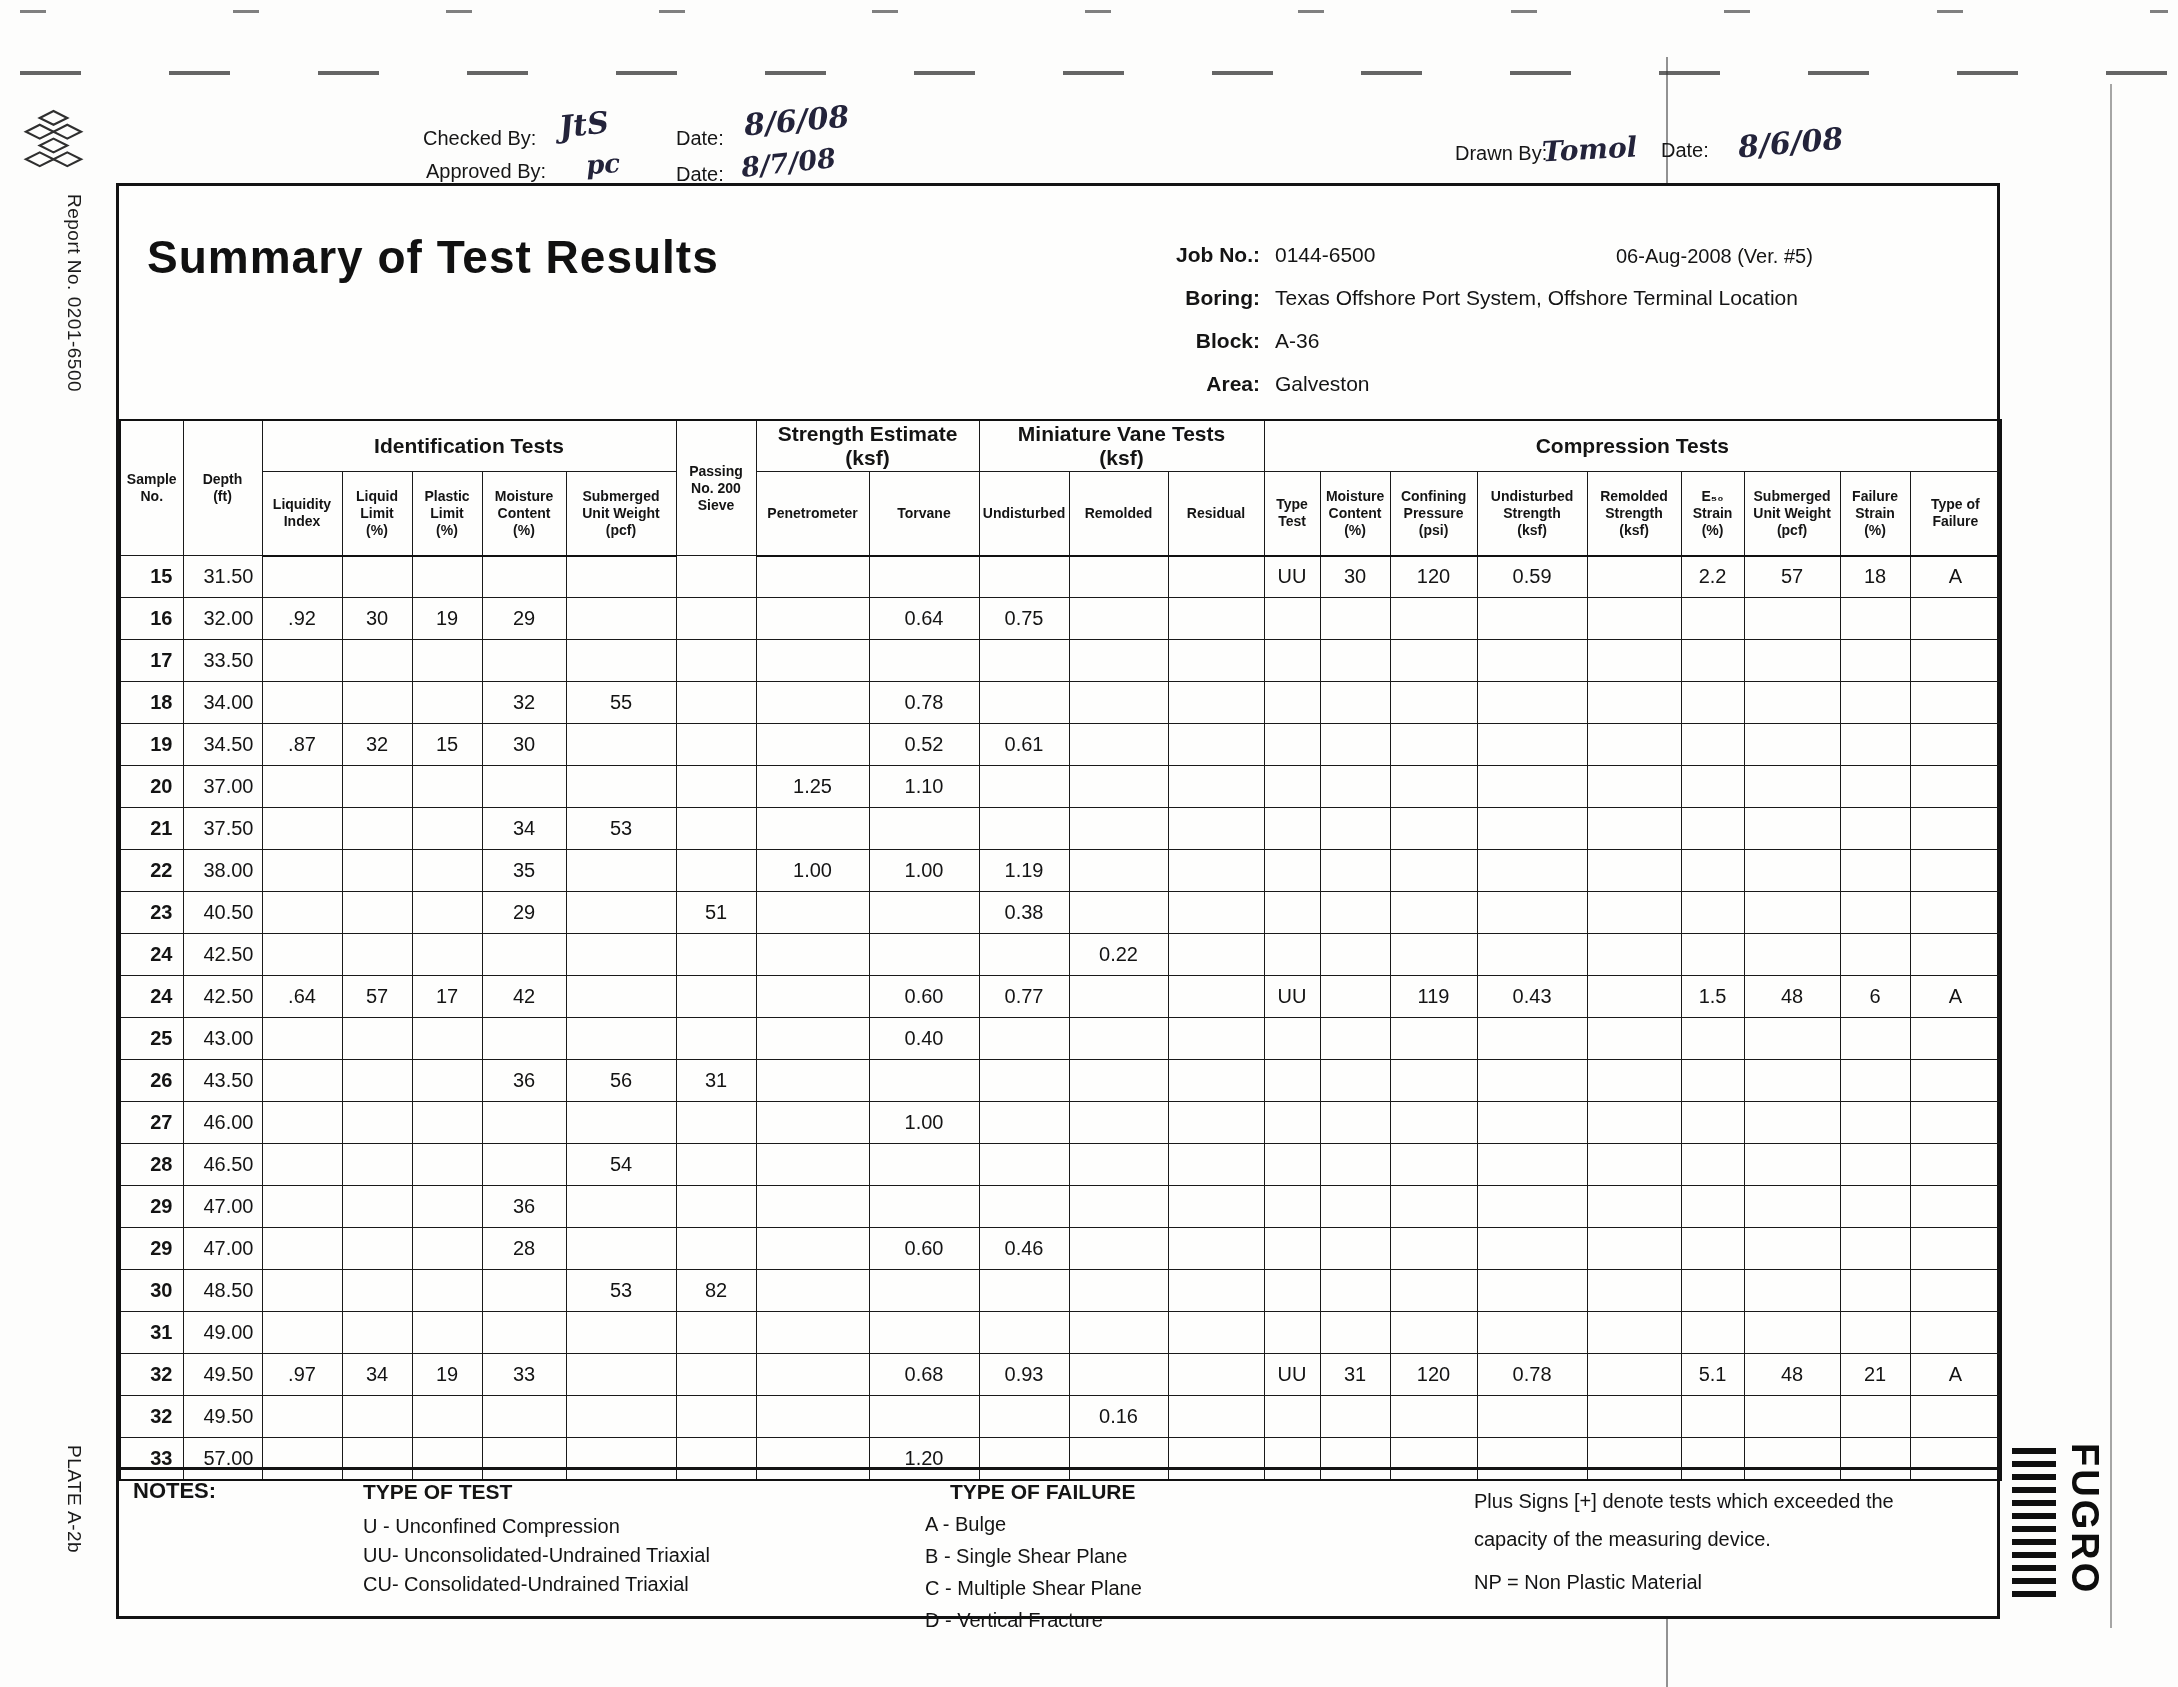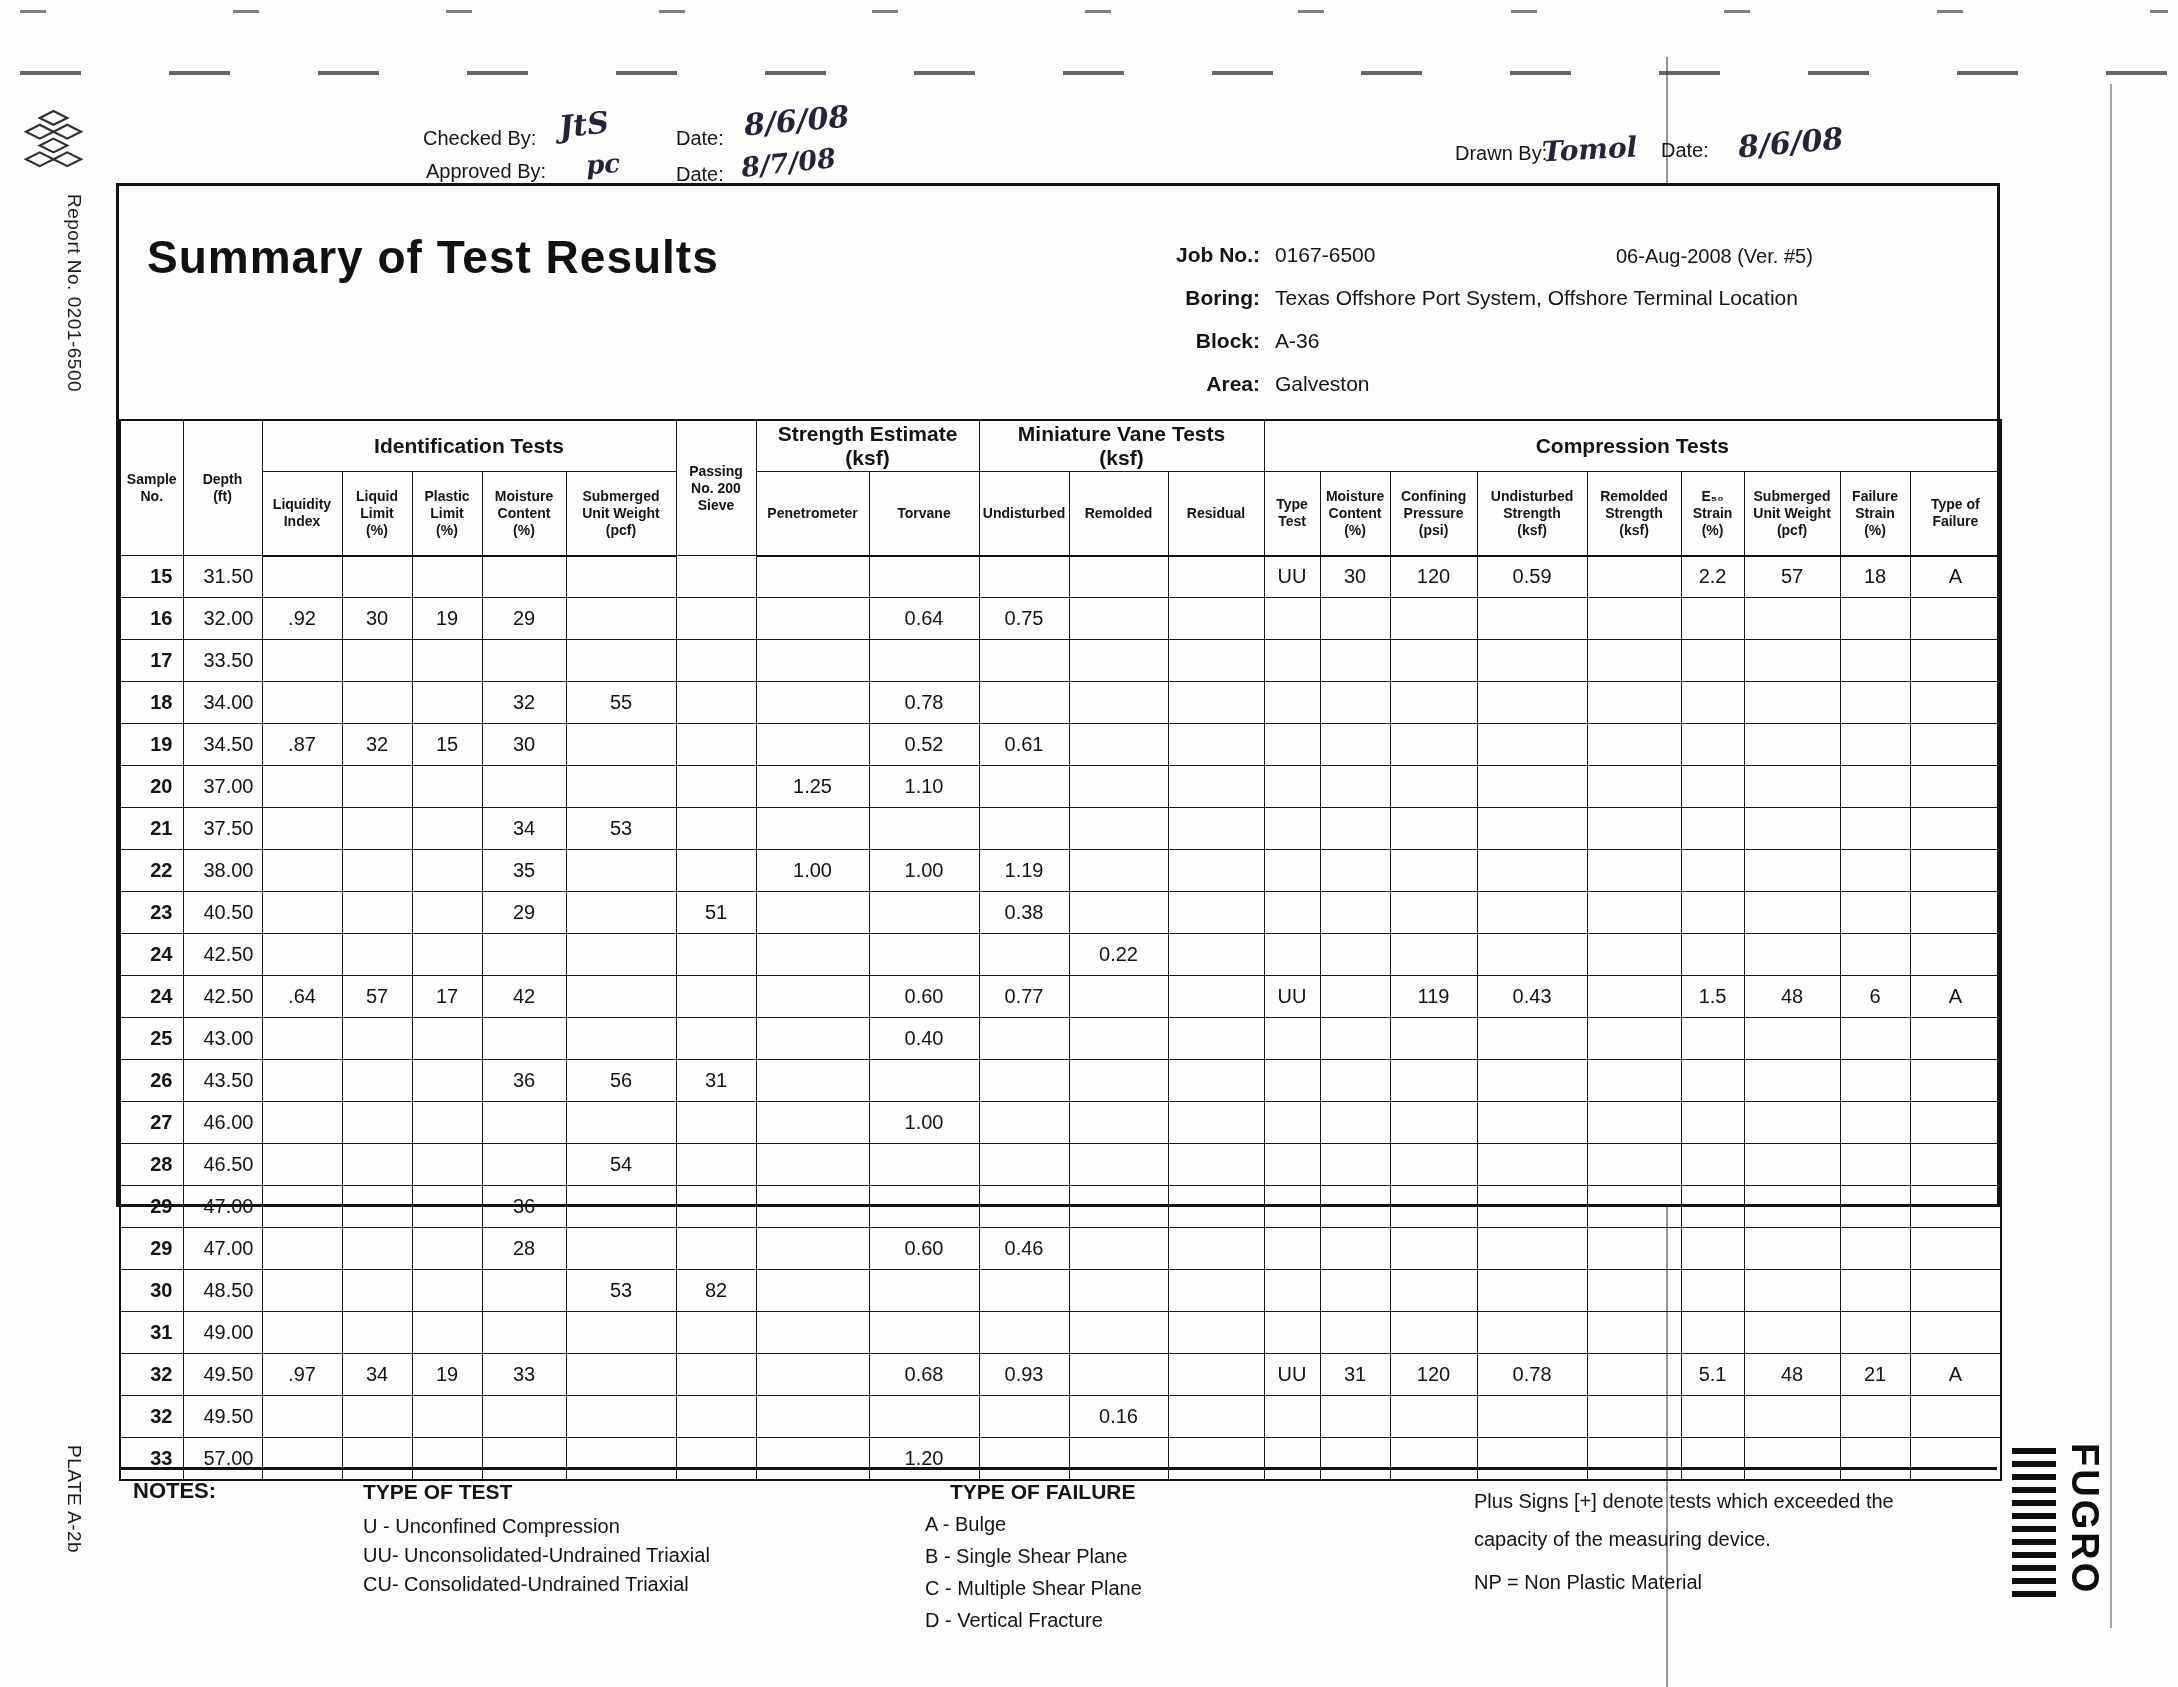--- a/index.html
+++ b/index.html
@@ -46,21 +46,21 @@
   .so-adate-label    { left: 676px; top: 163px; }
   .so-adate-value    { left: 741px; top: 147px; font-size: 27px; transform: rotate(-6deg); }
   .so-drawn-label    { left: 1419px; top: 142px; margin-left: 36px; }
   .so-drawn-value    { left: 1542px; top: 133px; transform: rotate(-3deg); font-size: 28px; }
   .so-ddate-label    { left: 1661px; top: 139px; }
   .so-ddate-value    { left: 1738px; top: 125px; transform: rotate(-5deg); }
 
   
   .frame {
     position: absolute; left: 116px; top: 183px;
-    width: 1884px; height: 1024px;
+    width: 1884px; height: 1436px;
     border: 3px solid #131313;
     box-sizing: border-box;
     background: #fefefd;
     padding-left: 20px;
   }
   .doc-title {
     position: absolute; left: 28px; top: 44px;
     margin: 0; font-size: 46px; font-weight: bold; letter-spacing: 1px; color: #111;
   }
   .jobinfo { position: absolute; left: 955px; top: 57px; width: 921px; white-space: nowrap; }
@@ -155,21 +155,21 @@
 <span class="so so-ddate-label">Date:</span>
 <span class="so hand so-ddate-value">8/6/08</span>
 
 <div class="frame">
 
   <h1 class="doc-title">Summary of Test Results</h1>
 
   <div class="jobinfo">
     <div class="jrow">
       <span class="jl">Job No.:</span>
-      <span class="jv">0167-6500</span>
+      <span class="jv">0144-6500</span>
     </div>
     <div class="jrow">
       <span class="jl">Boring:</span>
       <span class="jv">Texas Offshore Port System, Offshore Terminal Location</span>
     </div>
     <div class="jrow">
       <span class="jl">Block:</span>
       <span class="jv">A-36</span>
     </div>
     <div class="jrow">

